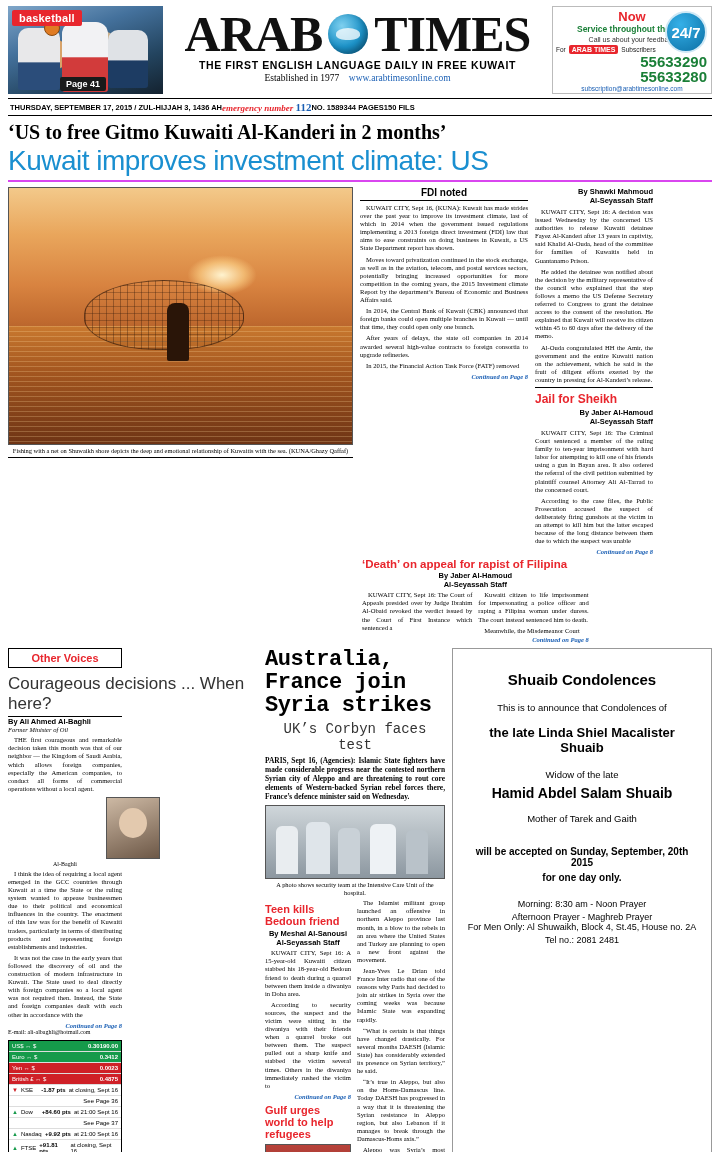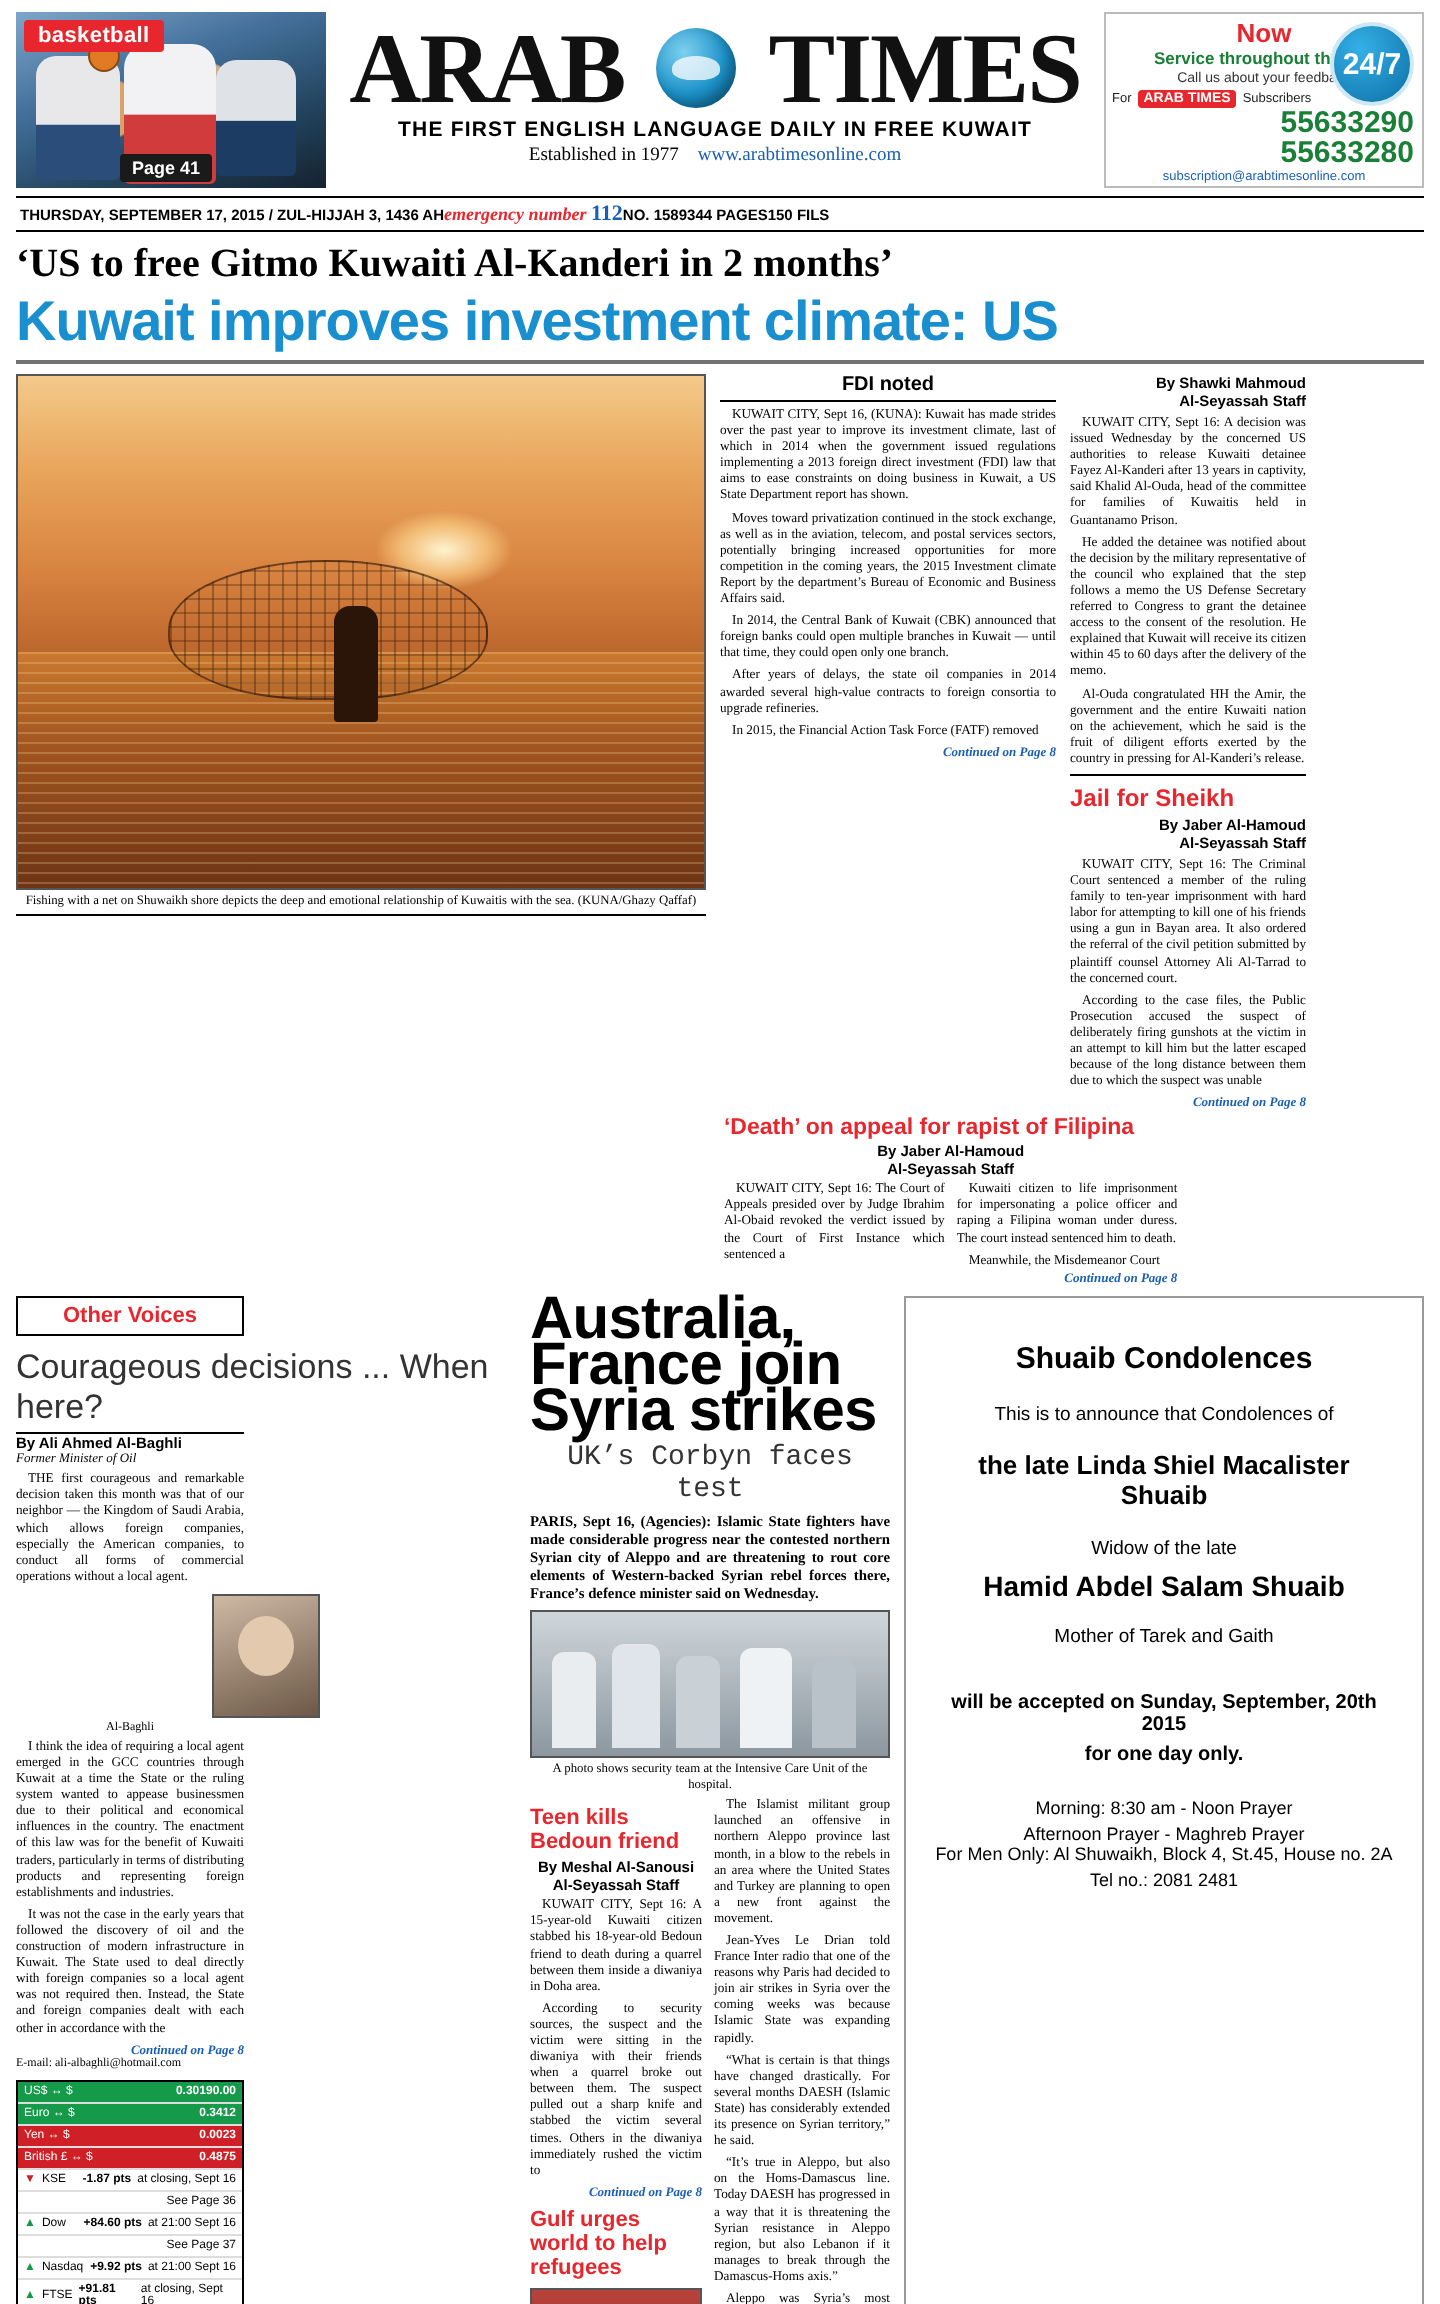--- a/index.html
+++ b/index.html
@@ -32,21 +32,21 @@
     position:absolute; top:4px; left:4px;
     background:#e8262d; color:#fff; font-family:"Liberation Sans",sans-serif;
     font-weight:bold; font-size:11px; padding:2px 7px; border-radius:2px; letter-spacing:.2px;
   }
   .tag-page {
     position:absolute; bottom:3px; left:52px;
     background:#1a1a1a; color:#fff; font-family:"Liberation Sans",sans-serif;
     font-weight:bold; font-size:9px; padding:2px 6px; border-radius:2px;
   }
   .mh-center { flex:1; text-align:center; position:relative; padding-top:4px; }
-  .logo-row { display:flex; align-items:center; justify-content:center; gap:14px; }
+  .logo-row { display:flex; align-items:center; justify-content:center; gap:4px; }
   .logo-word {
     font-family:"Liberation Serif", serif; font-weight:bold;
     font-size:50px; line-height:48px; letter-spacing:-1px;
     -webkit-text-stroke:0px;
   }
   .logo-word.arab { color:#111; }
   .logo-word.times { color:#111; }
   .globe {
     width:40px;height:40px;border-radius:50%;
     background:radial-gradient(circle at 35% 30%, #7fd0ef 0%, #1c92c8 55%, #0a5f8c 100%);
@@ -79,23 +79,23 @@
     border-top:1px solid #000; border-bottom:1px solid #000;
     font-family:"Liberation Sans",sans-serif; font-size:7.5px; font-weight:bold;
     padding:2px 2px; margin-top:4px;
   }
   .datebar .emg { color:#e8262d; font-family:"Liberation Serif",serif; font-style:italic; font-size:9px; }
   .datebar .emg b { color:#1a5fb4; font-style:normal; font-size:11px; }
 
   
   .kicker { font-size:20px; font-weight:bold; padding:5px 0 2px; font-family:"Liberation Serif",serif; }
   .mainhead {
-    color:#1a8fd0; font-family:"Liberation Sans",sans-serif; font-weight:bold;
+    color:#1a8fd0; font-family:"Liberation Sans",sans-serif; font-weight:normal;
     font-size:28px; line-height:30px; letter-spacing:-.5px; padding-bottom:4px;
-    border-bottom:2px solid #737373;
+    border-bottom:2px solid #d946ef;
   }
 
   
   .topgrid { display:flex; gap:7px; margin-top:5px; }
   .photo-col { width:345px; }
   .mainphoto {
     width:100%; height:258px; position:relative; overflow:hidden;
     border:1px solid #555;
     background:linear-gradient(180deg,#f3c98a 0%, #e9a65c 18%, #d88340 38%, #c06a2f 52%, #8e4a22 70%, #5c3018 100%);
   }
@@ -138,21 +138,21 @@
   .tk-row .nm { flex:1; }
   .tk-row .val { font-weight:bold; }
   .tk-green { background:#159a4a; color:#fff; }
   .tk-red { background:#cf2027; color:#fff; }
   .tk-plain { background:#fff; color:#000; }
   .arrow-up:before { content:"\25B2"; font-size:6px; color:#159a4a; }
   .arrow-dn:before { content:"\25BC"; font-size:6px; color:#cf2027; }
 
   
   .ctr-col { width:180px; }
-  .bighead { font-family:Liberation Sans, sans-serif; font-weight:bold; font-size:30px; line-height:23px; letter-spacing:-.4px; }
+  .bighead { font-family:Liberation Mono, monospace; font-weight:bold; font-size:22px; line-height:23px; letter-spacing:-.4px; }
   .deck { font-family:Liberation Mono, monospace; font-size:14px; color:#333; text-align:center; margin:4px 0 3px; }
   .lead { font-size:7.4px; line-height:9px; font-weight:bold; text-align:justify; }
   .photo-hosp { width:100%; height:74px; background:linear-gradient(180deg,#cfd6da,#8c97a0); border:1px solid #555; position:relative; overflow:hidden; margin-top:4px;}
   .photo-hosp .p1{position:absolute;left:10px;bottom:4px;width:22px;height:48px;background:#e9edf0;border-radius:6px 6px 0 0;}
   .photo-hosp .p2{position:absolute;left:40px;bottom:4px;width:24px;height:52px;background:#dfe5ea;border-radius:6px 6px 0 0;}
   .photo-hosp .p3{position:absolute;left:72px;bottom:4px;width:22px;height:46px;background:#c9d1d7;border-radius:6px 6px 0 0;}
   .photo-hosp .p4{position:absolute;left:104px;bottom:4px;width:26px;height:50px;background:#eef2f5;border-radius:6px 6px 0 0;}
   .photo-hosp .p5{position:absolute;left:140px;bottom:4px;width:22px;height:44px;background:#b9c2c9;border-radius:6px 6px 0 0;}
   .photo-child { width:100%; height:88px; background:linear-gradient(180deg,#b8423a,#6d2420); border:1px solid #555; position:relative; overflow:hidden; margin-top:4px;}
   .photo-child .face{position:absolute;left:56px;top:14px;width:58px;height:62px;border-radius:48%;background:#e7b893;}

